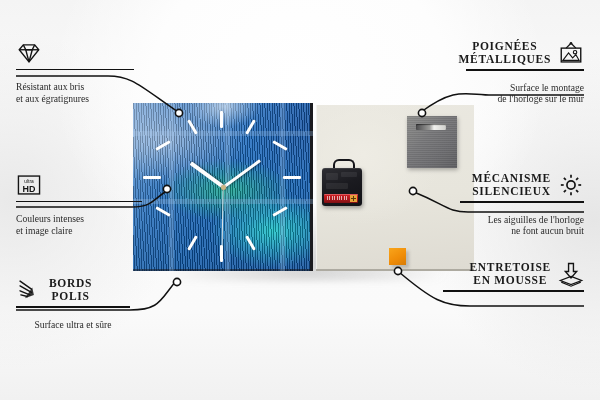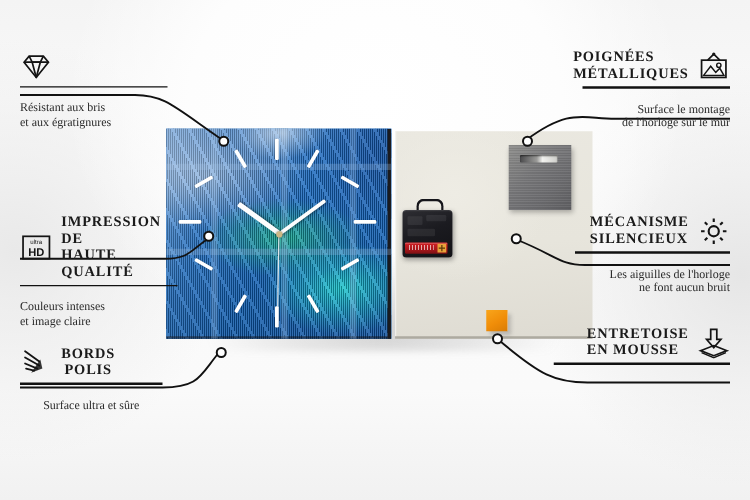--- a/index.html
+++ b/index.html
@@ -233,21 +233,21 @@
   .title {
     font-family: "Liberation Serif", serif;
     font-weight: bold;
     font-size: 11.5px;
     letter-spacing: 0.7px;
     line-height: 13.2px;
     color: #1a1a1a;
     text-transform: uppercase;
     white-space: pre-line;
   }
-  .callout.right .title { text-align: left; }
+  .callout.right .title { text-align: center; }
 
   .rule {
     height: 1.4px;
     background: #111;
     margin-top: 3px;
   }
   .desc {
     font-family: "Liberation Serif", serif;
     font-size: 9.6px;
     line-height: 11.4px;
@@ -373,22 +373,20 @@
 et aux égratignures</div>
   </div>
 
   <div class="callout left" style="left:16px; top:172px; width:126px;">
     <div class="head">
       <svg class="ico" viewBox="0 0 32 32">
         <rect x="3" y="5" width="26" height="22" fill="none" stroke="#141414" stroke-width="1.7"></rect>
         <text x="16" y="13" font-family="Liberation Sans, sans-serif" font-size="6" text-anchor="middle" fill="#141414">ultra</text>
         <text x="16" y="24" font-family="Liberation Sans, sans-serif" font-size="11" font-weight="bold" text-anchor="middle" fill="#141414">HD</text>
       </svg>
-      <div class="title">IMPRESSION DE
-HAUTE QUALITÉ</div>
     </div>
     <div class="rule"></div>
     <div class="desc">Couleurs intenses
 et image claire</div>
   </div>
 
   <div class="callout left" style="left:16px; top:277px; width:114px;text-align:center;">
     <div class="head">
       <svg class="ico" viewBox="0 0 32 32">
         <g stroke="#141414" stroke-width="1.8" fill="none" stroke-linecap="round">

